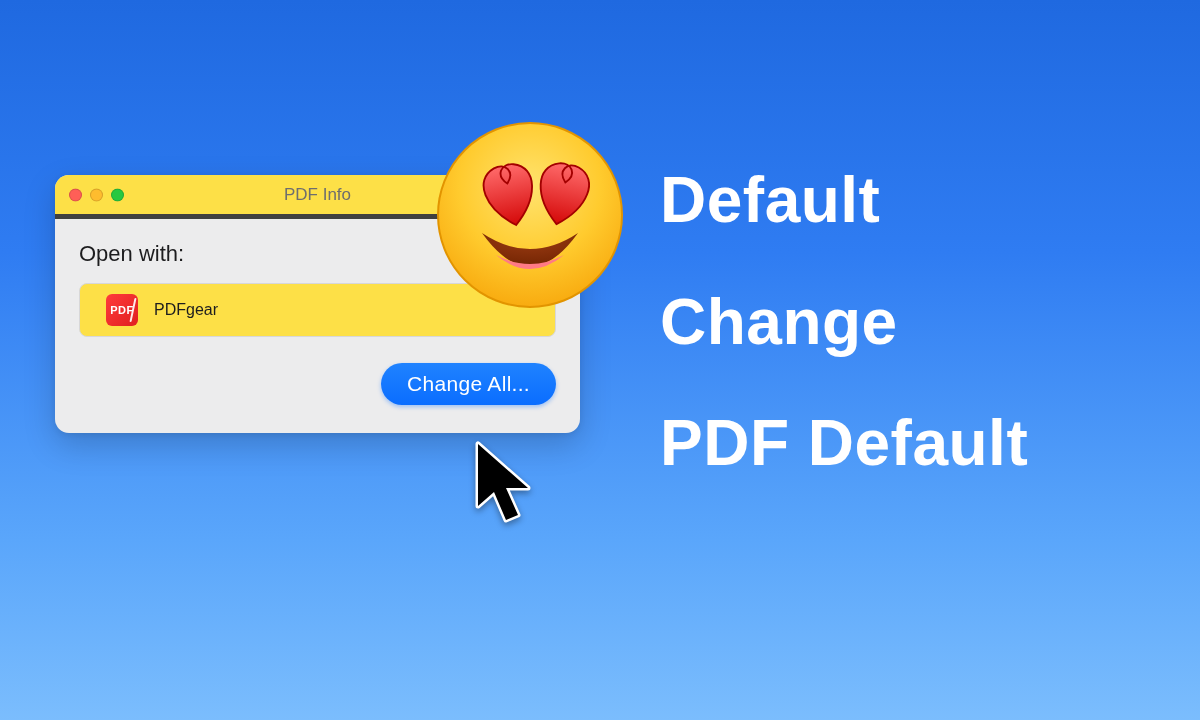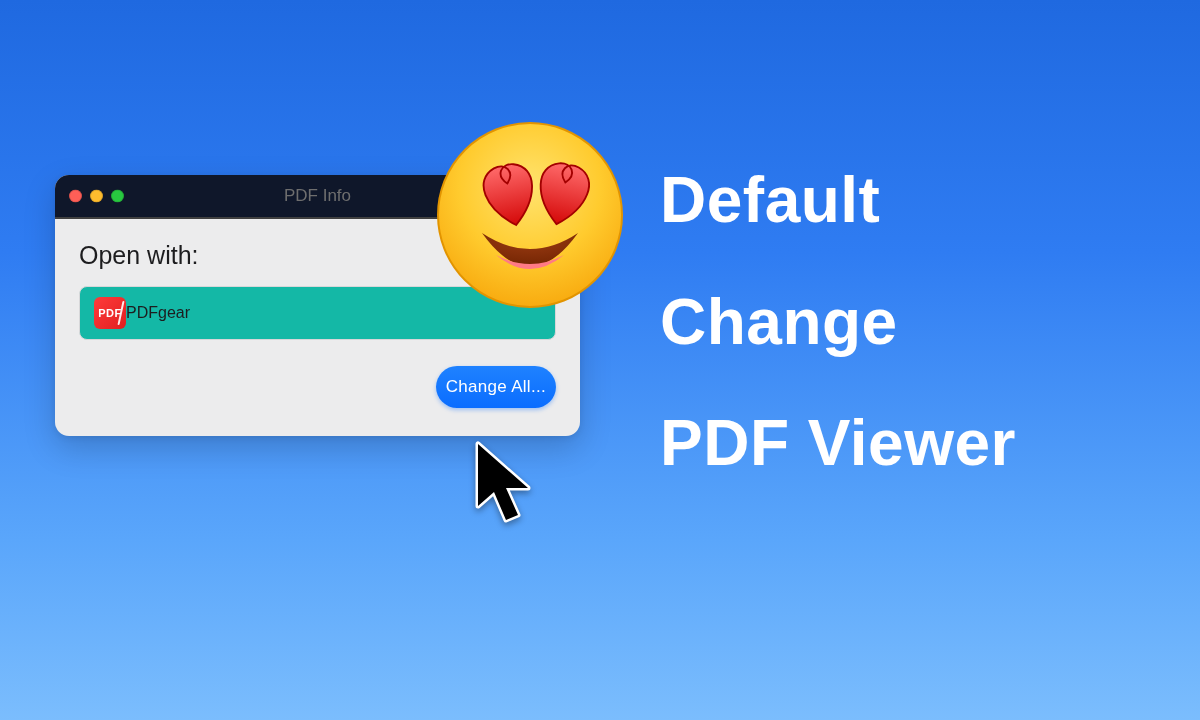--- a/index.html
+++ b/index.html
@@ -29,22 +29,22 @@
     left: 55px;
     top: 175px;
     width: 525px;
     background: #ececed;
     border-radius: 14px;
     box-shadow: 0 12px 32px rgba(0,0,0,0.18), 0 2px 6px rgba(0,0,0,0.08);
     overflow: visible;
   }
   .titlebar {
     height: 44px;
-    background: #0f172a;
-    border-bottom: 2px solid #404040;
+    background: #fde047;
+    border-bottom: 5px solid #404040;
     border-radius: 14px 14px 0 0;
     display: flex;
     align-items: center;
     position: relative;
   }
   .traffic {
     position: absolute;
     left: 14px;
     top: 50%;
     transform: translateY(-50%);
@@ -63,35 +63,35 @@
     text-align: center;
     font-size: 17px;
     color: #6e6e6e;
     font-weight: 400;
   }
 
   .window-body {
     padding: 22px 24px 28px 24px;
   }
   .section-label {
-    font-size: 25px;
+    font-size: 22px;
     color: #1d1d1f;
     margin-bottom: 16px;
   }
 
   .app-select {
     width: 100%;
     height: 54px;
-    background: #14b8a6;
+    background: #fde047;
     border: 1px solid #d7d7d9;
     border-radius: 8px;
     display: flex;
     align-items: center;
-    padding: 0 14px;
-    gap: 0;
+    padding: 0 26px;
+    gap: 16px;
   }
   .app-icon {
     width: 32px; height: 32px;
     border-radius: 6px;
     background: linear-gradient(135deg, #ff3b3b, #e02020);
     display: flex;
     align-items: center;
     justify-content: center;
     color: #fff;
     font-size: 11px;
@@ -119,23 +119,23 @@
   .action-row {
     margin-top: 26px;
     display: flex;
     justify-content: flex-end;
   }
   .btn-primary {
     background: linear-gradient(180deg, #1f82ff, #0a6dff);
     color: #fff;
     border: none;
     height: 42px;
-    padding: 0 10px;
+    padding: 0 26px;
     border-radius: 21px;
-    font-size: 17px;
+    font-size: 21px;
     letter-spacing: 0.3px;
     cursor: pointer;
     box-shadow: 0 2px 4px rgba(10,109,255,0.35);
   }
 
   
   .emoji {
     position: absolute;
     left: 430px;
     top: 115px;
@@ -152,21 +152,21 @@
     height: 90px;
     filter: drop-shadow(0 3px 3px rgba(0,0,0,0.35));
   }
 </style>
 </head>
 <body>
 
 <div class="headline">
   <span>Default</span>
   <span>Change</span>
-  <span>PDF Viewer</span>
+  <span>PDF Default</span>
 </div>
 
 <div class="window">
   <div class="titlebar">
     <div class="traffic">
       <div class="dot red"></div>
       <div class="dot yellow"></div>
       <div class="dot green"></div>
     </div>
     <div class="title">PDF Info</div>

